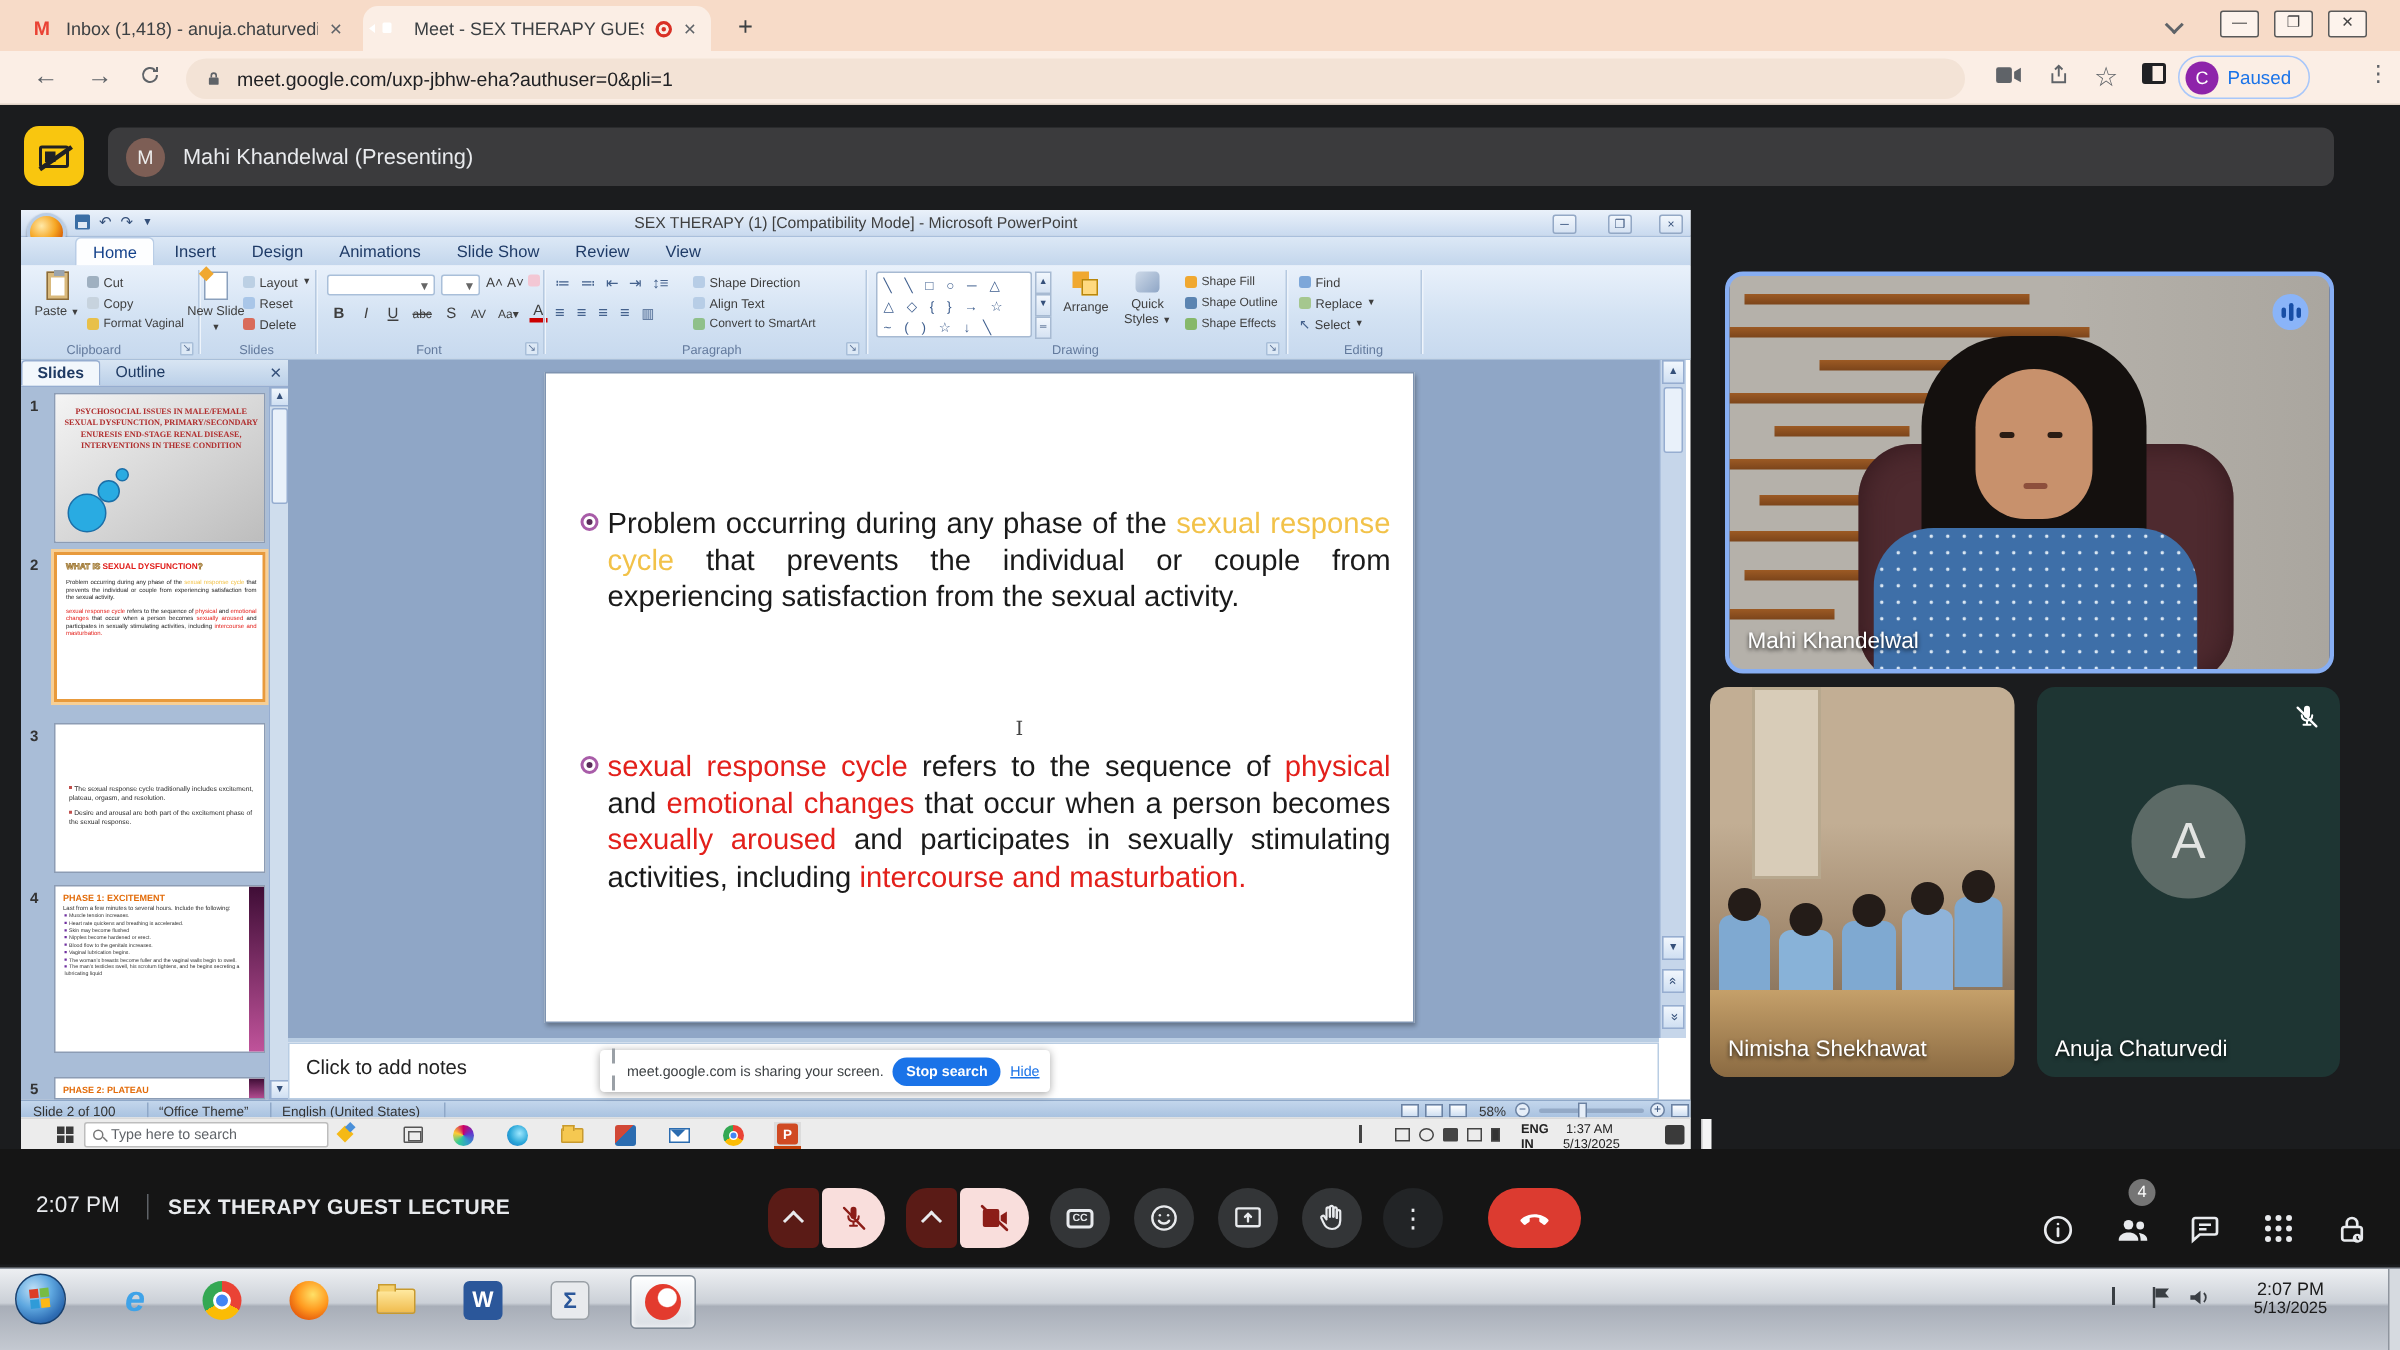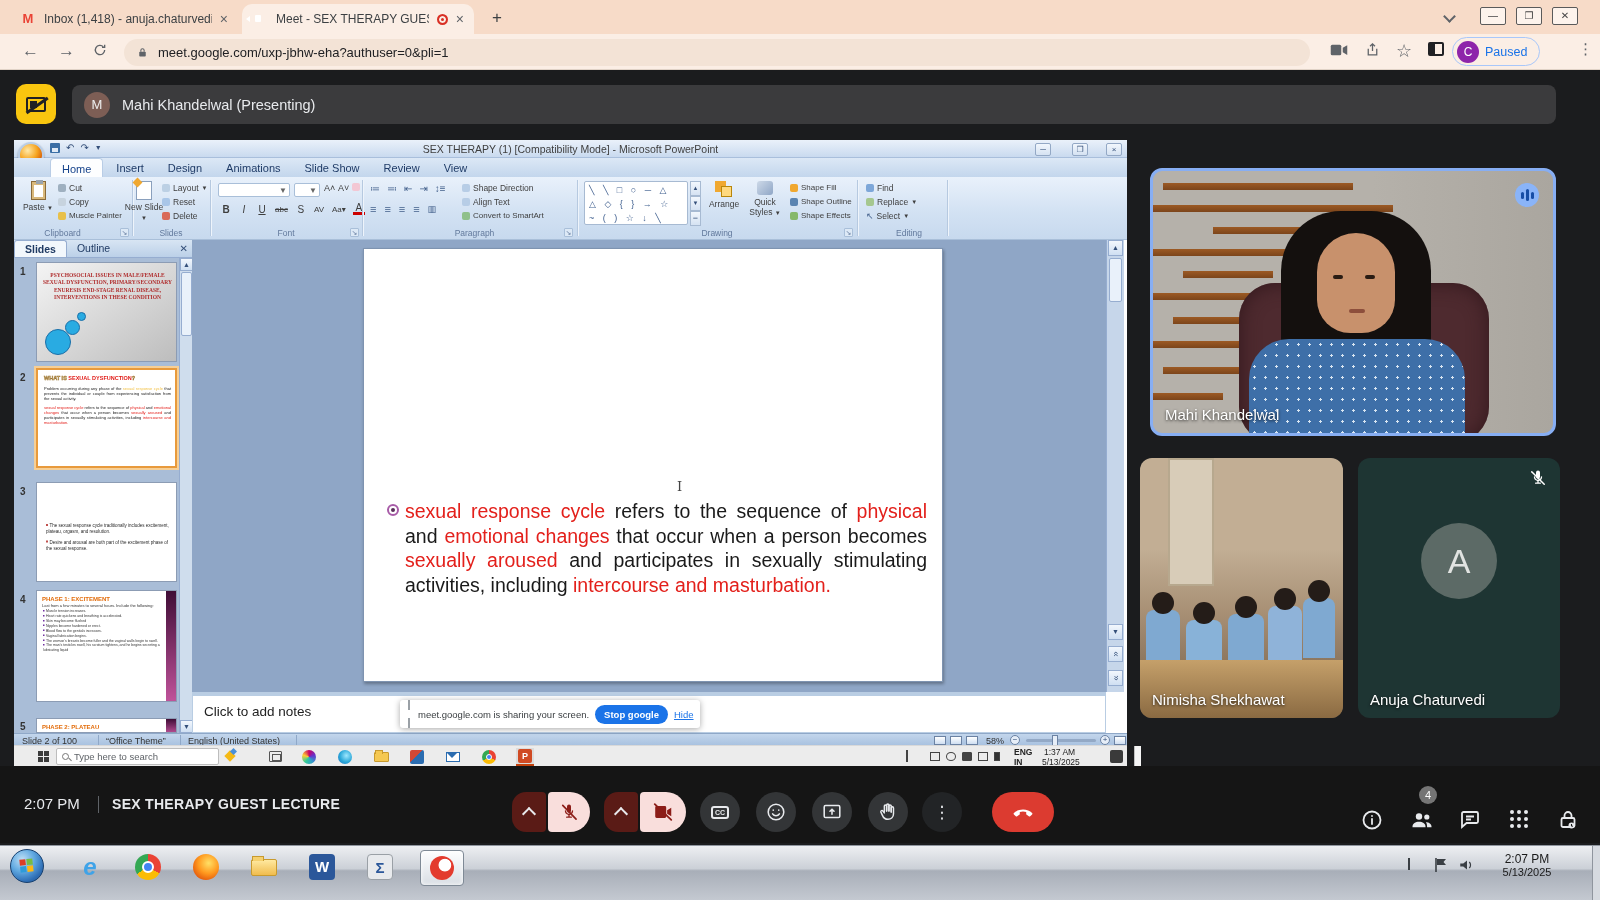--- a/index.html
+++ b/index.html
@@ -137,21 +137,21 @@
 .env:after{content:"";position:absolute;left:0;top:0;border-left:5.6px solid transparent;border-right:5.6px solid transparent;border-top:5px solid #2b6cb0}
 .sq14{width:14px;height:14px;border-radius:2px;color:#fff;font-size:9px;font-weight:bold;text-align:center;line-height:14px}
 .tray{position:absolute;top:0;height:21px;font-size:8.5px;color:#222}
 .trayg{position:absolute;top:6px;width:10px;height:9px;border:1.2px solid #444}
 .chev{width:8px;height:8px;border-left:2px solid #444;border-top:2px solid #444;transform:rotate(45deg)}
 .sliver{position:absolute;left:1120px;top:0;width:7px;height:21px;background:#f5f5f5;border-left:1px solid #c0c0c0}
 
 
 .tile{position:absolute;border-radius:12px;overflow:hidden}
 .tname{position:absolute;left:12px;bottom:10px;color:#fff;font-size:15px;text-shadow:0 1px 3px rgba(0,0,0,.8);z-index:5}
-.t1{left:1150px;top:168px;width:406px;height:268px;border:3px solid #87aef3;background:
+.t1{left:1150px;top:181px;width:406px;height:268px;border:3px solid #87aef3;background:
  linear-gradient(90deg,#b5b1aa 0 55%,#aaa69f 100%);}
 .slats{position:absolute;inset:0;background-repeat:no-repeat;background-image:
  linear-gradient(#9c5a24,#7c451b),linear-gradient(#9c5a24,#7c451b),linear-gradient(#9c5a24,#7c451b),
  linear-gradient(#9c5a24,#7c451b),linear-gradient(#9c5a24,#7c451b),linear-gradient(#9c5a24,#7c451b),
  linear-gradient(#9c5a24,#7c451b),linear-gradient(#9c5a24,#7c451b),linear-gradient(#9c5a24,#7c451b),
  linear-gradient(#9c5a24,#7c451b);
  background-size:190px 7px,240px 7px,120px 7px,210px 7px,90px 7px,180px 7px,150px 7px,220px 7px,110px 7px,70px 7px;
  background-position:10px 12px,0px 34px,60px 56px,0px 78px,30px 100px,0px 122px,20px 146px,0px 170px,10px 196px,0px 222px}
 .chair{position:absolute;left:86px;top:112px;width:250px;height:160px;background:#4e2a2f;border-radius:36px;box-shadow:inset 0 0 20px #32181c}
 .hair{position:absolute;left:128px;top:40px;width:150px;height:200px;background:#14100e;border-radius:60px 60px 30px 30px}
@@ -319,21 +319,21 @@
   <div class="mini" style="left:44px;top:6px">
       <span class="mic16" style="background:#9fb0c0;width:8px;height:8px"></span>
       <span>Cut</span>
     </div>
   <div class="mini" style="left:44px;top:20px">
       <span class="mic16" style="background:#c7d3de;width:8px;height:8px"></span>
       <span>Copy</span>
     </div>
   <div class="mini" style="left:44px;top:34px;font-size:8px">
       <span class="mic16" style="background:#e8c04a;width:8px;height:8px"></span>
-      <span>Muscle Painter</span>
+      <span>Format Vaginal</span>
     </div>
   <div class="glabel" style="left:0;width:97px">Clipboard</div>
   <div class="launch" style="left:106px">↘</div>
   <div class="gsep" style="left:118px"></div>
 
   <div class="bigbtn" style="left:110px;width:40px">
     <div class="ic" style="width:16px;height:19px;background:#fff;border:1px solid #8aa0bd;position:relative">
         <i style="position:absolute;left:-3px;top:-3px;width:7px;height:7px;background:#f0a830;transform:rotate(45deg)"></i>
       </div>
     <span>New Slide</span> <span style="font-size:6px">▼</span>
@@ -525,20 +525,24 @@
   <div class="tscale" style="width:282px">
     <div class="th4" style="height:30px">
       <div class="bar"></div>
       <h4>PHASE 2: PLATEAU</h4>
     </div>
   </div>
 </div>
 
 <div class="editor"></div>
 <div class="slide">
+  <div class="sbody" style="left:41px;top:88px">
+    <span class="dotb"></span>
+    <span>Problem occurring during any phase of the </span><span class="run-yellow">sexual response cycle</span><span> that prevents the individual or couple from experiencing satisfaction from the sexual activity.</span>
+  </div>
   <div class="sbody" style="left:41px;top:250px">
     <span class="dotb"></span>
     <span class="run-red">sexual response cycle</span><span> refers to the sequence of </span><span class="run-red">physical</span><span> and </span><span class="run-red">emotional changes</span><span> that occur when a person becomes </span><span class="run-red">sexually aroused</span><span> and participates in sexually stimulating activities, including </span><span class="run-red">intercourse and masturbation.</span>
   </div>
   <span class="ibeam">I</span>
 </div>
 <div class="esb">
   <span class="b" style="top:0">▲</span>
   <span class="th"></span>
   <span class="b" style="top:384px">▼</span>
@@ -564,21 +568,21 @@
   <span class="ztrack" style="left:1012px">
       <span class="zthumb"></span>
     </span>
   <span class="zcirc" style="left:1086px">+</span>
   <span class="viewic" style="left:1100px"></span>
 </div>
 
 <div class="toast">
   <span class="pausebars"><span></span><span></span></span>
   <span class="toastmsg">meet.google.com is sharing your screen.</span>
-  <span class="stopbtn">Stop google</span>
+  <span class="stopbtn">Stop search</span>
   <span class="hidelink">Hide</span>
 </div>
 
 <div class="w10">
   <span class="w10flag">
       <i></i>
       <i></i>
       <i></i>
       <i></i>
     </span>

